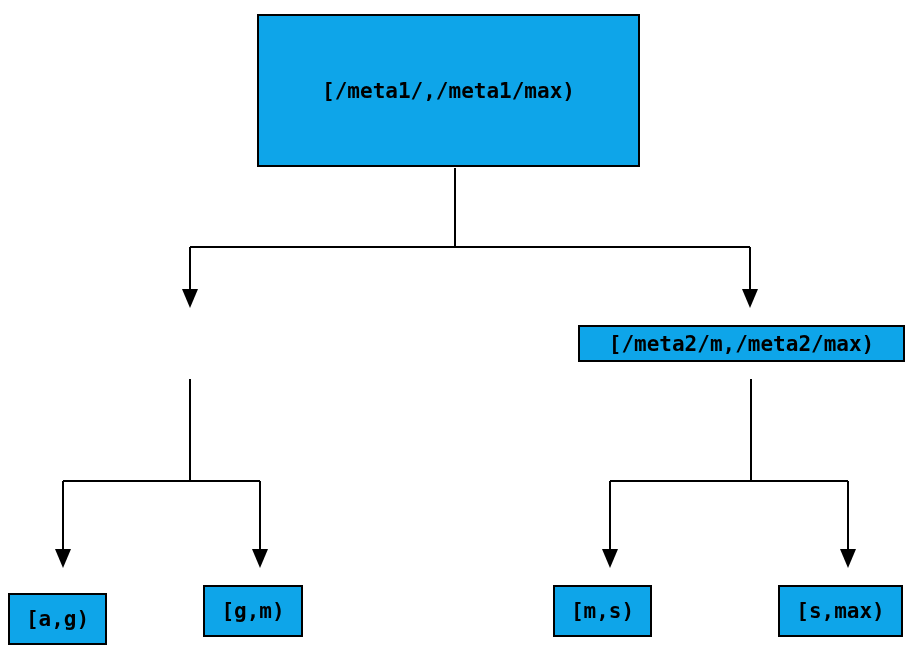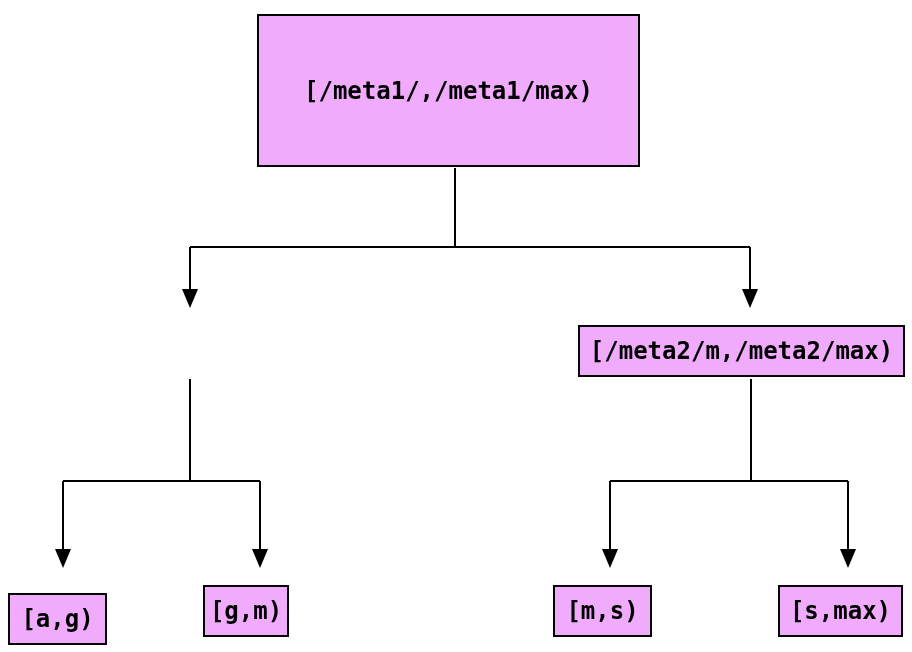--- a/index.html
+++ b/index.html
@@ -27,34 +27,34 @@
     stroke-width: 2;
   }
   .edges polygon {
     fill: #000000;
     stroke: none;
   }
   .node {
     position: absolute;
     box-sizing: border-box;
     border: 2px solid #000000;
-    background: #f0abfc;
+    background: #0ea5e9;
     display: flex;
     align-items: center;
     justify-content: center;
     color: #000000;
-    font-size: 24px;
+    font-size: 21px;
     font-weight: bold;
     white-space: nowrap;
   }
   .node-root  { left: 257px; top: 14px;  width: 383px; height: 153px; }
   .node-l2a   { left: 20px;  top: 325px; width: 325px; height: 52px; }
-  .node-l2b   { left: 578px; top: 325px; width: 327px; height: 52px; }
+  .node-l2b   { left: 578px; top: 325px; width: 327px; height: 37px; }
   .node-leaf1 { left: 8px;   top: 585px; width: 99px;  height: 52px; margin-top: 8px; }
-  .node-leaf2 { left: 203px; top: 585px; width: 86px;  height: 52px; }
+  .node-leaf2 { left: 203px; top: 585px; width: 100px;  height: 52px; }
   .node-leaf3 { left: 553px; top: 585px; width: 99px;  height: 52px; }
   .node-leaf4 { left: 778px; top: 585px; width: 125px; height: 52px; }
 </style>
 </head>
 <body>
 
 <div class="canvas">
 
   <svg class="edges" viewBox="0 0 912 652" xmlns="http://www.w3.org/2000/svg">
 

